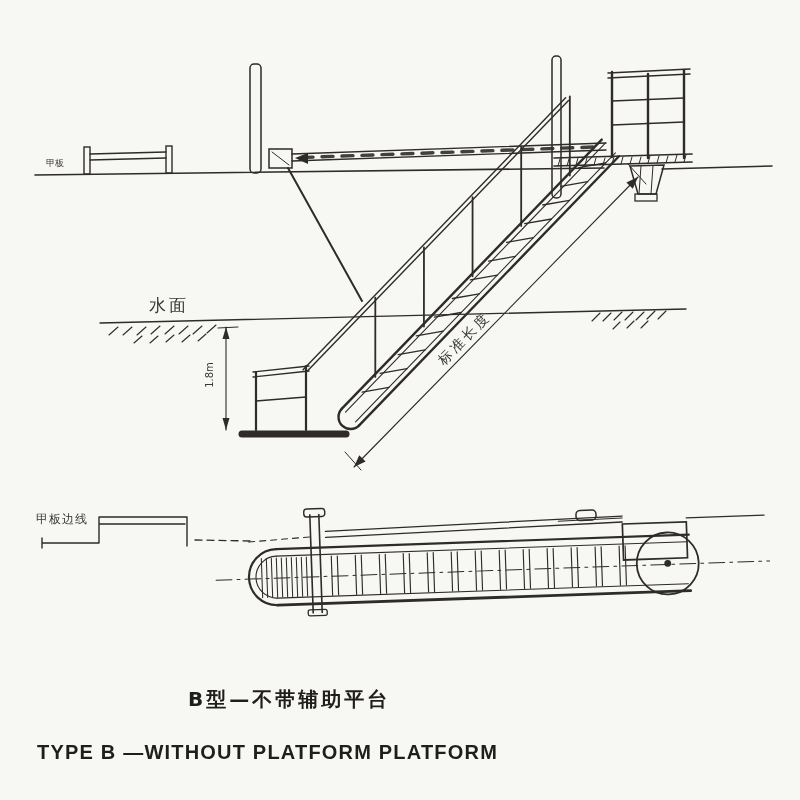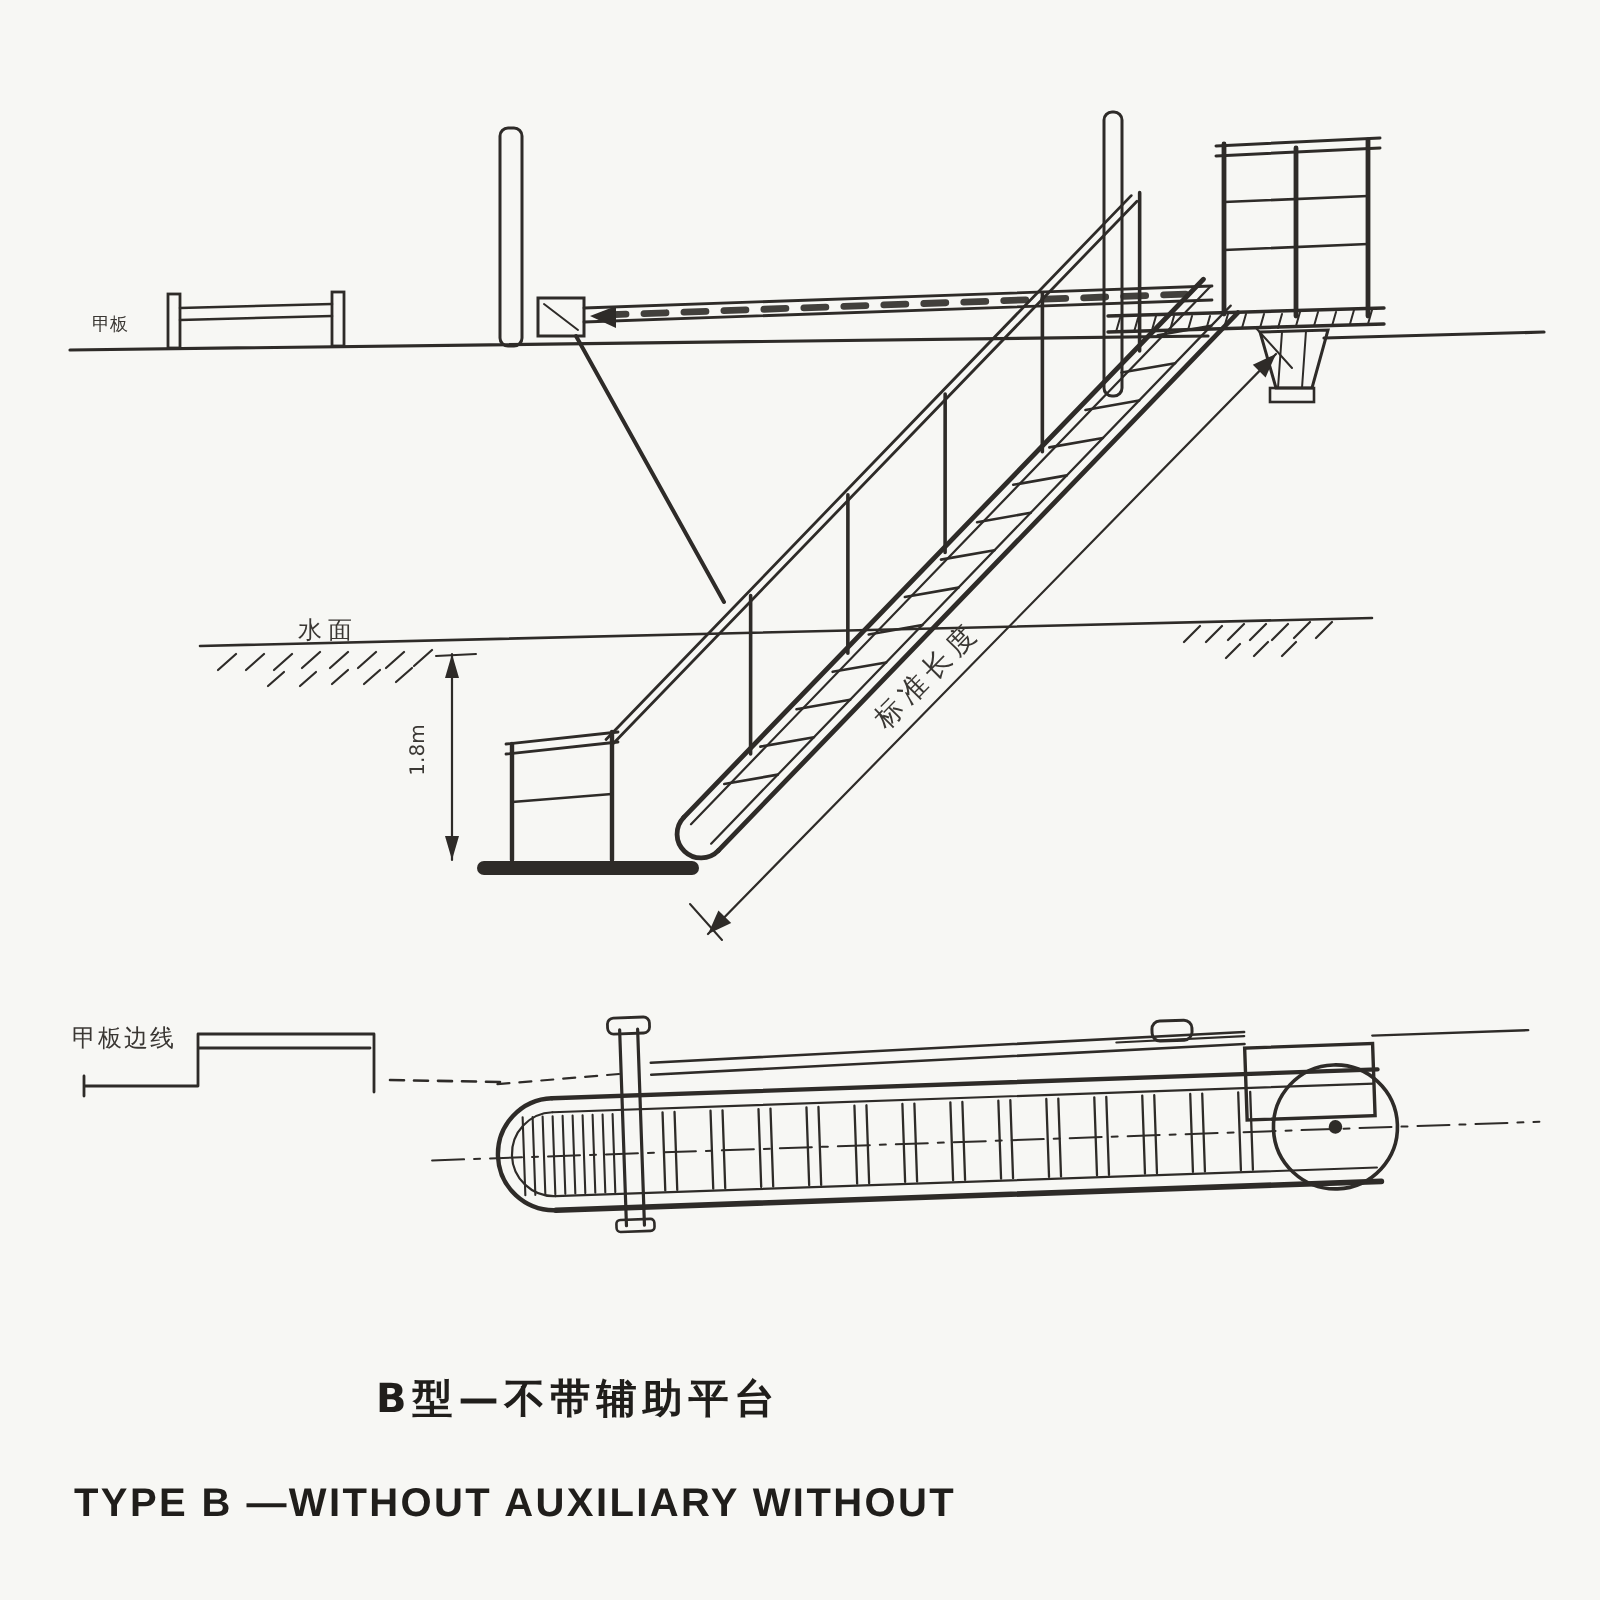--- a/index.html
+++ b/index.html
@@ -151,25 +151,25 @@
       <circle cx="668" cy="577" r="3.4" fill="#2e2b28" stroke="none"></circle>
       <path d="M688,532 L766,532" stroke-width="1.2"></path>
       <rect x="578" y="521" width="20" height="10" rx="4" stroke-width="1.5"></rect>
       <path d="M560,531 L624,530" stroke-width="1.1"></path>
     </g>
   </g>
 </svg>
 
 <div class="lbl" style="left:46px;top:159px;font-size:9px;">甲板</div>
 
-<div class="lbl" style="left:149px;top:309px;font-size:12px;letter-spacing:3px;">水面</div>
+<div class="lbl" style="left:149px;top:297px;font-size:17px;letter-spacing:3px;">水面</div>
 
 <div class="lbl rot90" style="left:197px;top:370px;font-size:10px;">1.8m</div>
 
 <div class="lbl rot45" style="left:430px;top:331px;font-size:14px;letter-spacing:3px;">标准长度</div>
 
 <div class="lbl" style="left:36px;top:513px;font-size:12px;letter-spacing:1px;text-align:center;">甲板边线</div>
 
 <div class="caption zh" style="left:188px;top:686px;">B型—不带辅助平台</div>
 
-<div class="caption en" style="left:37px;top:741px;">TYPE B —WITHOUT AUXILIARY WITHOUT</div>
+<div class="caption en" style="left:37px;top:741px;">TYPE B —WITHOUT PLATFORM PLATFORM</div>
 
 </div>
 
 </body></html>

